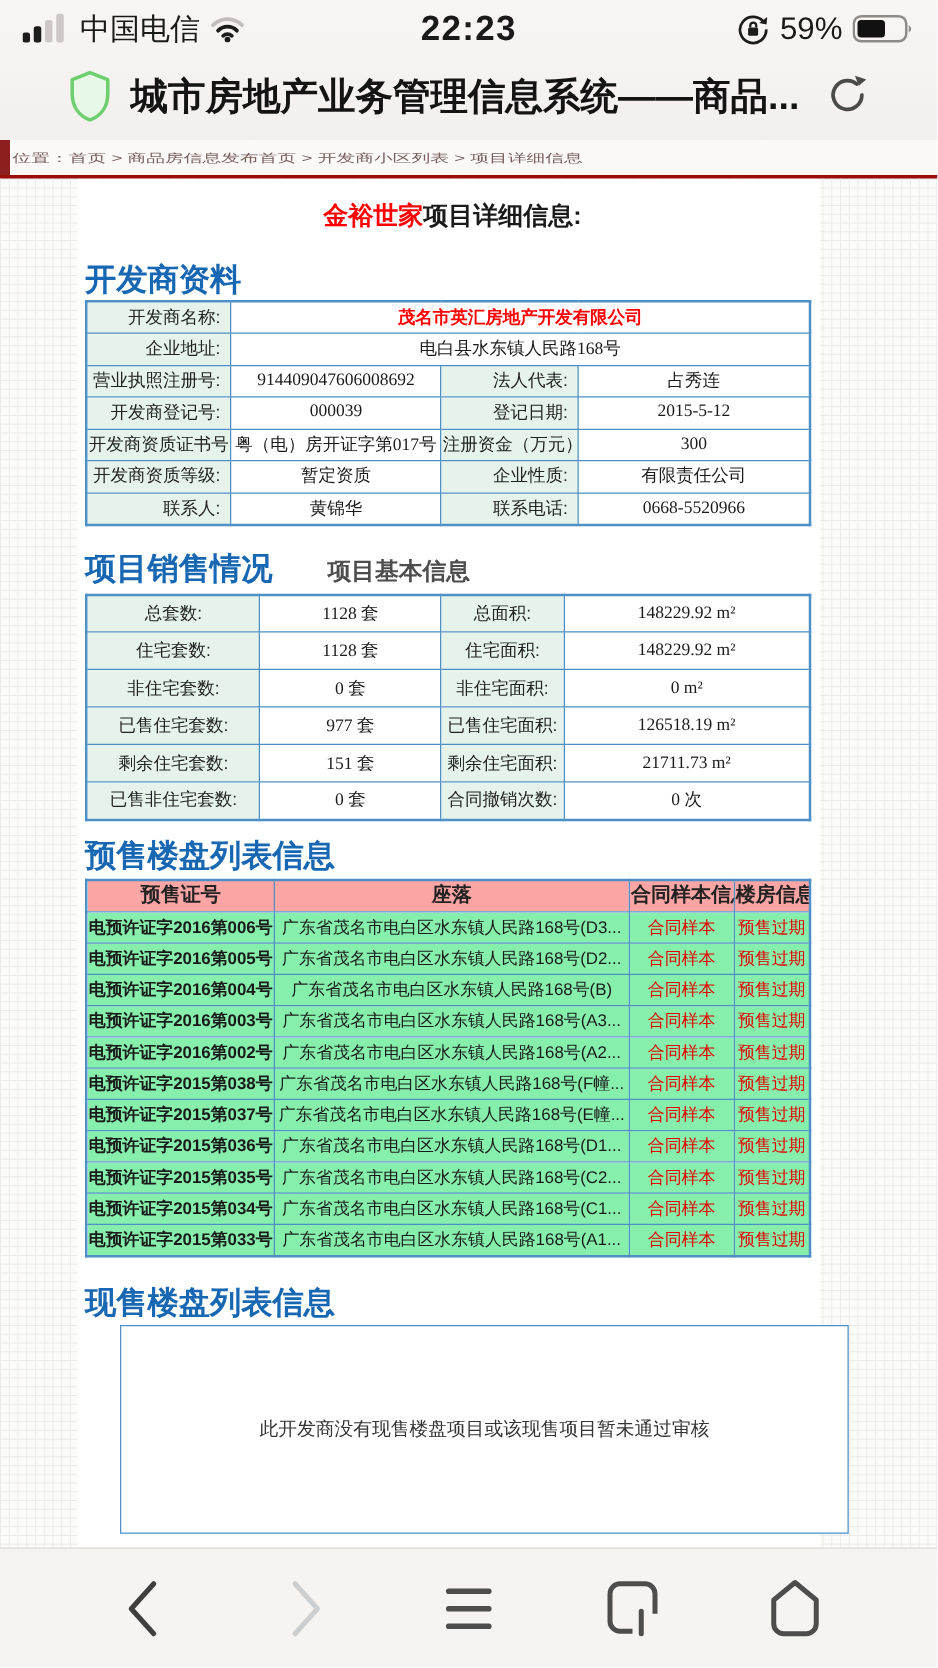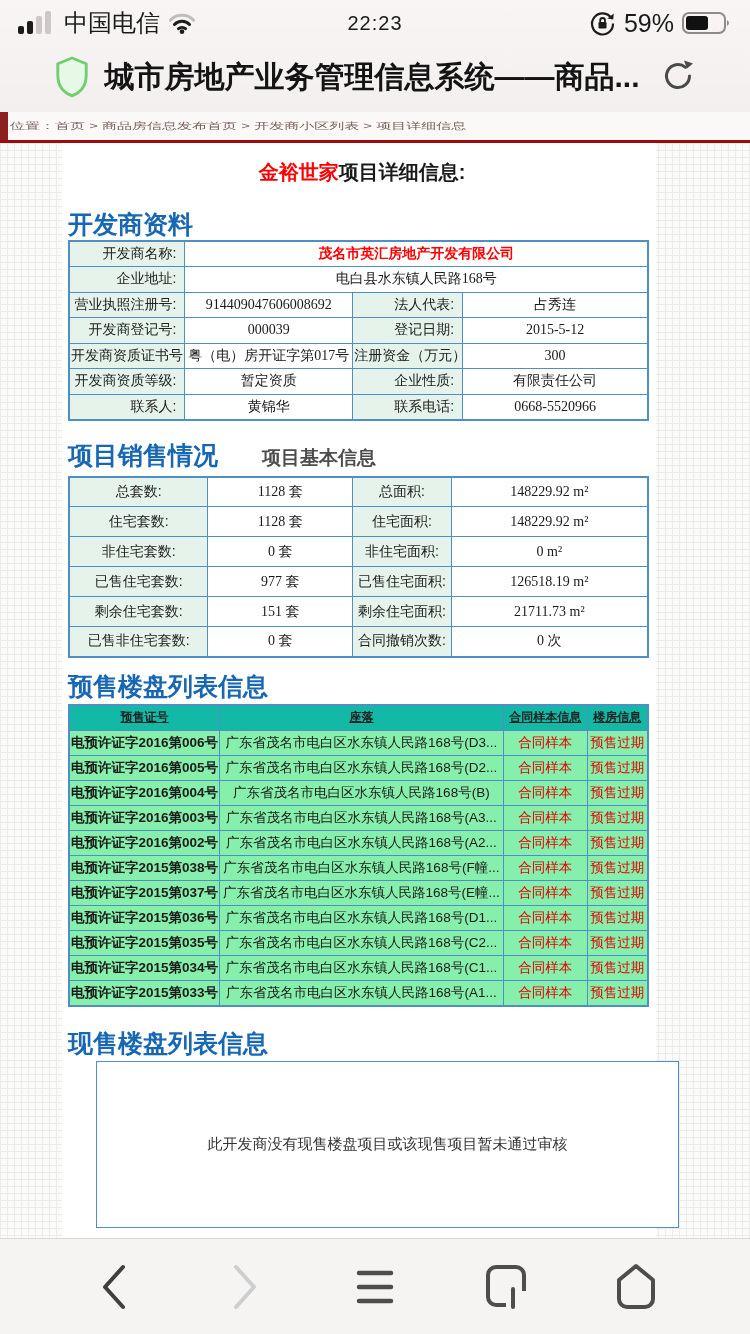--- a/index.html
+++ b/index.html
@@ -7,21 +7,21 @@
        font-family:"Liberation Sans","DejaVu Sans",sans-serif;color:#1a1a1a;}
   .screen{position:relative;width:750px;height:1334px;}
 
   
   .chrome{background:linear-gradient(#f8f5f4,#f2efee);}
   .status-bar{height:42px;display:flex;align-items:center;justify-content:space-between;
               padding:4px 18px 0 18px;box-sizing:border-box;}
   .sb-left,.sb-right{display:flex;align-items:center;gap:8px;width:260px;}
   .sb-right{justify-content:flex-end;}
   .sb-carrier{font-size:24px;font-weight:500;}
-  .sb-time{font-size:20px;font-weight:400;letter-spacing:1px;}
+  .sb-time{font-size:28px;font-weight:700;letter-spacing:1px;}
   .sb-batt-pct{font-size:25px;font-weight:500;}
   .title-bar{height:70px;display:flex;align-items:center;justify-content:center;gap:14px;
              padding:0 10px;}
   .title-text{font-size:30px;font-weight:700;color:#141414;white-space:nowrap;
               max-width:560px;overflow:hidden;}
   .refresh-btn{margin-left:6px;background:none;border:none;padding:0;cursor:pointer;}
 
   .breadcrumb-bar{position:relative;height:28px;background:#fbf9f8;display:flex;align-items:center;}
   .crumb-sliver{position:absolute;left:0;top:0;width:8px;height:100%;background:#8d1f1f;}
   .crumb-text{margin-left:10px;font-size:15px;color:#77605c;transform:scaleY(0.62);
@@ -51,21 +51,21 @@
   td,th{box-sizing:border-box;overflow:hidden;white-space:nowrap;}
   .lbl{background:#e6f3eb;text-align:right;padding-right:8px;font-size:14px;color:#222;}
   .lblc{background:#e6f3eb;text-align:center;font-size:14px;color:#222;}
   .val{background:#fff;text-align:center;font-size:14px;
        font-family:"Liberation Serif","DejaVu Serif",serif;}
   .dev-tbl td{height:25.5px;}
   .sales-tbl td{height:30px;}
   .red{color:#f00;}
   .dev-name{font-family:"Liberation Sans",sans-serif;font-weight:700;margin-top:45px;}
 
-  .pre-tbl th{background:#14b8a6;font-size:12px;font-weight:700;height:26px;color:#222;text-decoration:underline;}
+  .pre-tbl th{background:#fca5a5;font-size:16px;font-weight:700;height:26px;color:#222;}
   .pre-tbl td{height:25px;background:#86efac;text-align:center;font-size:13.5px;}
   .cert{font-weight:600;}
   .sample{color:#e60000;cursor:pointer;}
   .expired{color:#e60000;}
 
   .empty-box{width:581px;height:165px;border:1px solid #4e90c5;background:#fff;
              display:flex;align-items:center;justify-content:center;margin-left:28px;}
   .empty-box span{font-size:15px;color:#333;}
   .back-link{margin-top:26px;font-size:16px;color:#222;}
 

